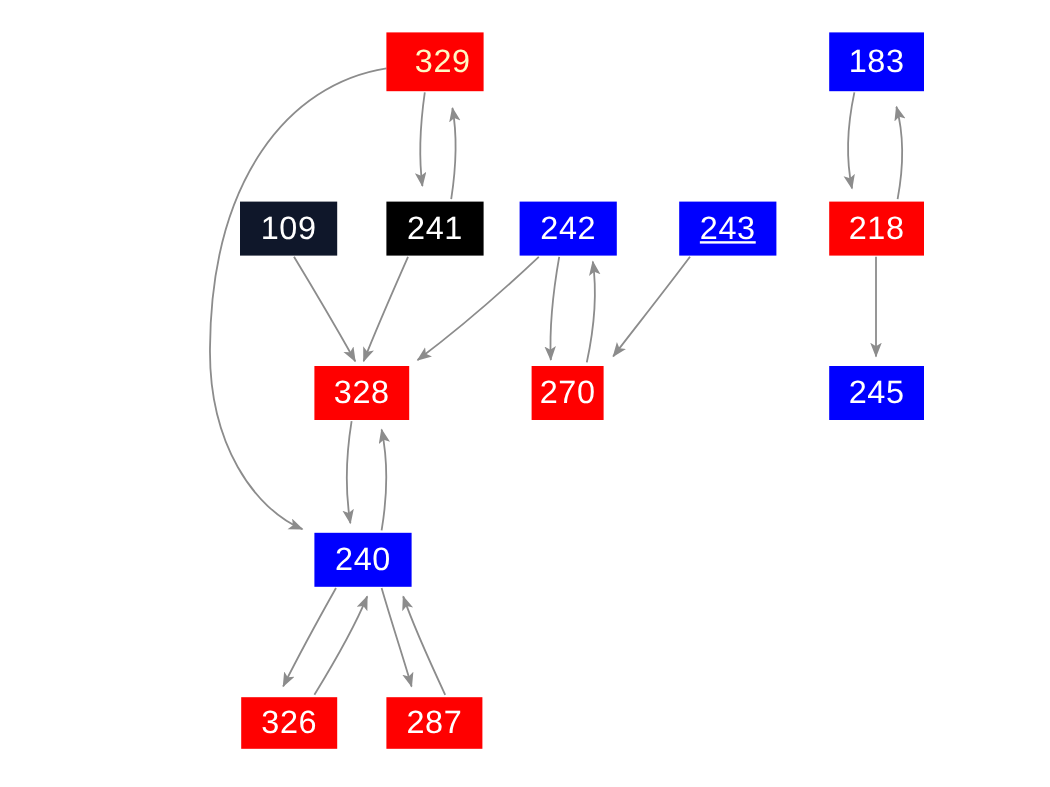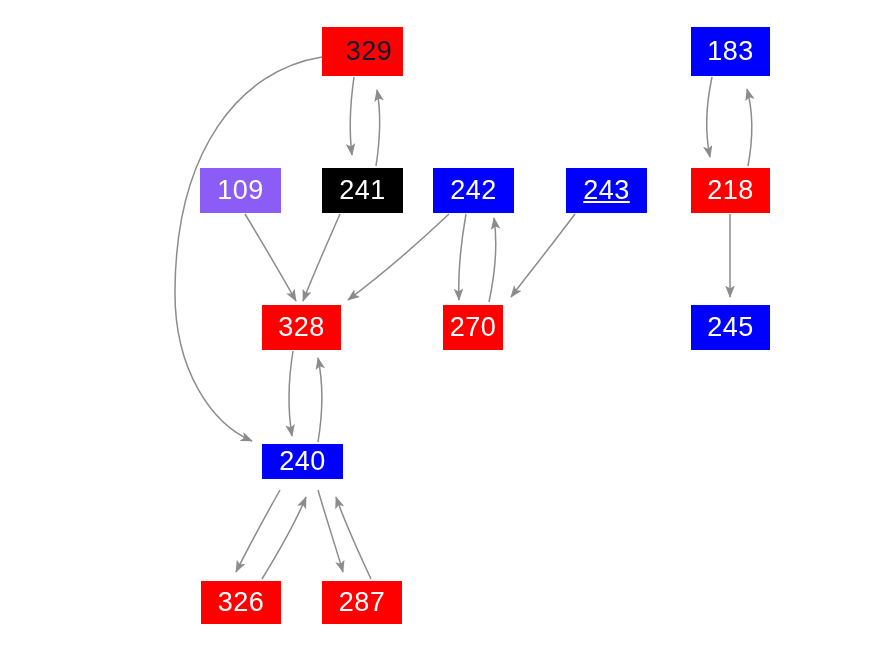--- a/index.html
+++ b/index.html
@@ -68,26 +68,26 @@
         <path d="M 318 442 C 323 412 323 382 318 358" fill="none" stroke="#8c8c8c" stroke-width="1.5" marker-end="url(#arrowhead)"></path>
         <path d="M 280 490 C 262 522 246 552 236 572" fill="none" stroke="#8c8c8c" stroke-width="1.5" marker-end="url(#arrowhead)"></path>
         <path d="M 262 579 C 281 548 297 519 306 497" fill="none" stroke="#8c8c8c" stroke-width="1.5" marker-end="url(#arrowhead)"></path>
         <path d="M 318 490 C 327 521 337 551 343 572" fill="none" stroke="#8c8c8c" stroke-width="1.5" marker-end="url(#arrowhead)"></path>
         <path d="M 371 579 C 357 549 344 520 336 497" fill="none" stroke="#8c8c8c" stroke-width="1.5" marker-end="url(#arrowhead)"></path>
       </g>
   </svg>
 
   <div id="nodes-layer">
       <div class="node" style="left: 322px; top: 27px; width: 81px; height: 49px; background: rgb(255, 0, 0);">
-        <span class="node-label" style="color: #0f172a; margin-left: 13px;">329</span>
+        <span class="node-label" style="color: #fef9c3; margin-left: 13px;">329</span>
       </div>
       <div class="node" style="left: 691px; top: 27px; width: 79px; height: 49px; background: rgb(0, 0, 255);">
         <span class="node-label" style="color: rgb(255, 255, 255);">183</span>
       </div>
-      <div class="node" style="left: 200px; top: 168px; width: 81px; height: 45px; background: #8b5cf6;">
+      <div class="node" style="left: 200px; top: 168px; width: 81px; height: 45px; background: #0f172a;">
         <span class="node-label" style="color: rgb(255, 255, 255);">109</span>
       </div>
       <div class="node" style="left: 322px; top: 168px; width: 81px; height: 45px; background: #000000;">
         <span class="node-label" style="color: rgb(255, 255, 255);">241</span>
       </div>
       <div class="node" style="left: 433px; top: 168px; width: 81px; height: 45px; background: rgb(0, 0, 255);">
         <span class="node-label" style="color: rgb(255, 255, 255);">242</span>
       </div>
       <div class="node" style="left: 566px; top: 168px; width: 81px; height: 45px; background: rgb(0, 0, 255);">
         <span class="node-label" style="color: rgb(255, 255, 255); text-decoration: underline;">243</span>
@@ -97,21 +97,21 @@
       </div>
       <div class="node" style="left: 262px; top: 305px; width: 79px; height: 45px; background: rgb(255, 0, 0);">
         <span class="node-label" style="color: rgb(255, 255, 255);">328</span>
       </div>
       <div class="node" style="left: 443px; top: 305px; width: 60px; height: 45px; background: rgb(255, 0, 0);">
         <span class="node-label" style="color: rgb(255, 255, 255);">270</span>
       </div>
       <div class="node" style="left: 691px; top: 305px; width: 79px; height: 45px; background: rgb(0, 0, 255);">
         <span class="node-label" style="color: rgb(255, 255, 255);">245</span>
       </div>
-      <div class="node" style="left: 262px; top: 444px; width: 81px; height: 35px; background: rgb(0, 0, 255);">
+      <div class="node" style="left: 262px; top: 444px; width: 81px; height: 45px; background: rgb(0, 0, 255);">
         <span class="node-label" style="color: rgb(255, 255, 255);">240</span>
       </div>
       <div class="node" style="left: 201px; top: 581px; width: 80px; height: 43px; background: rgb(255, 0, 0);">
         <span class="node-label" style="color: rgb(255, 255, 255);">326</span>
       </div>
       <div class="node" style="left: 322px; top: 581px; width: 80px; height: 43px; background: rgb(255, 0, 0);">
         <span class="node-label" style="color: rgb(255, 255, 255);">287</span>
       </div>
     </div>
 

